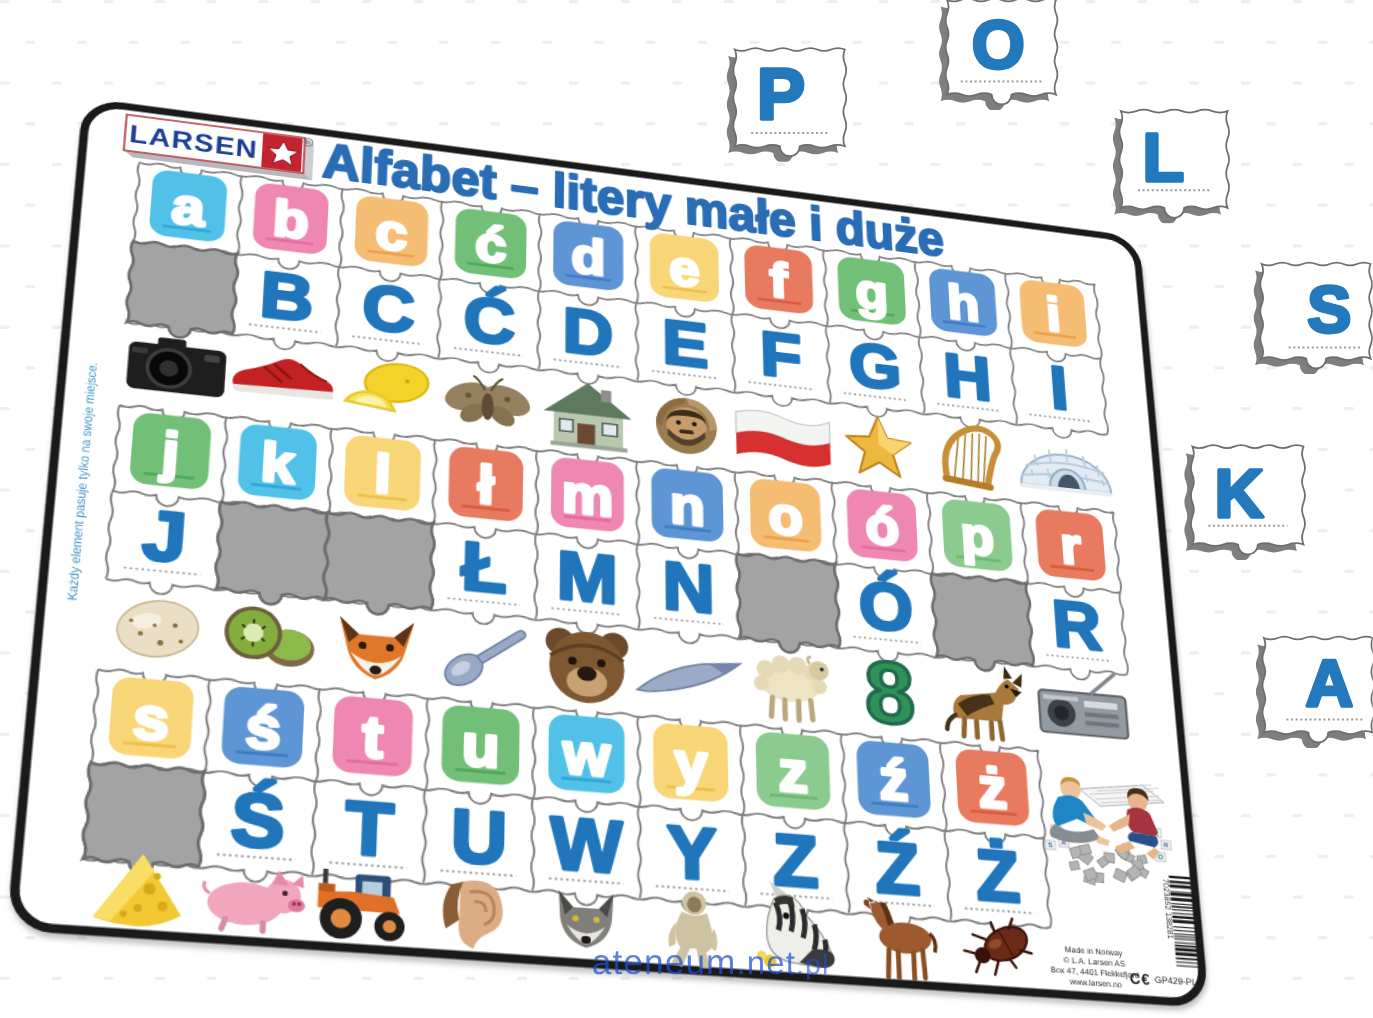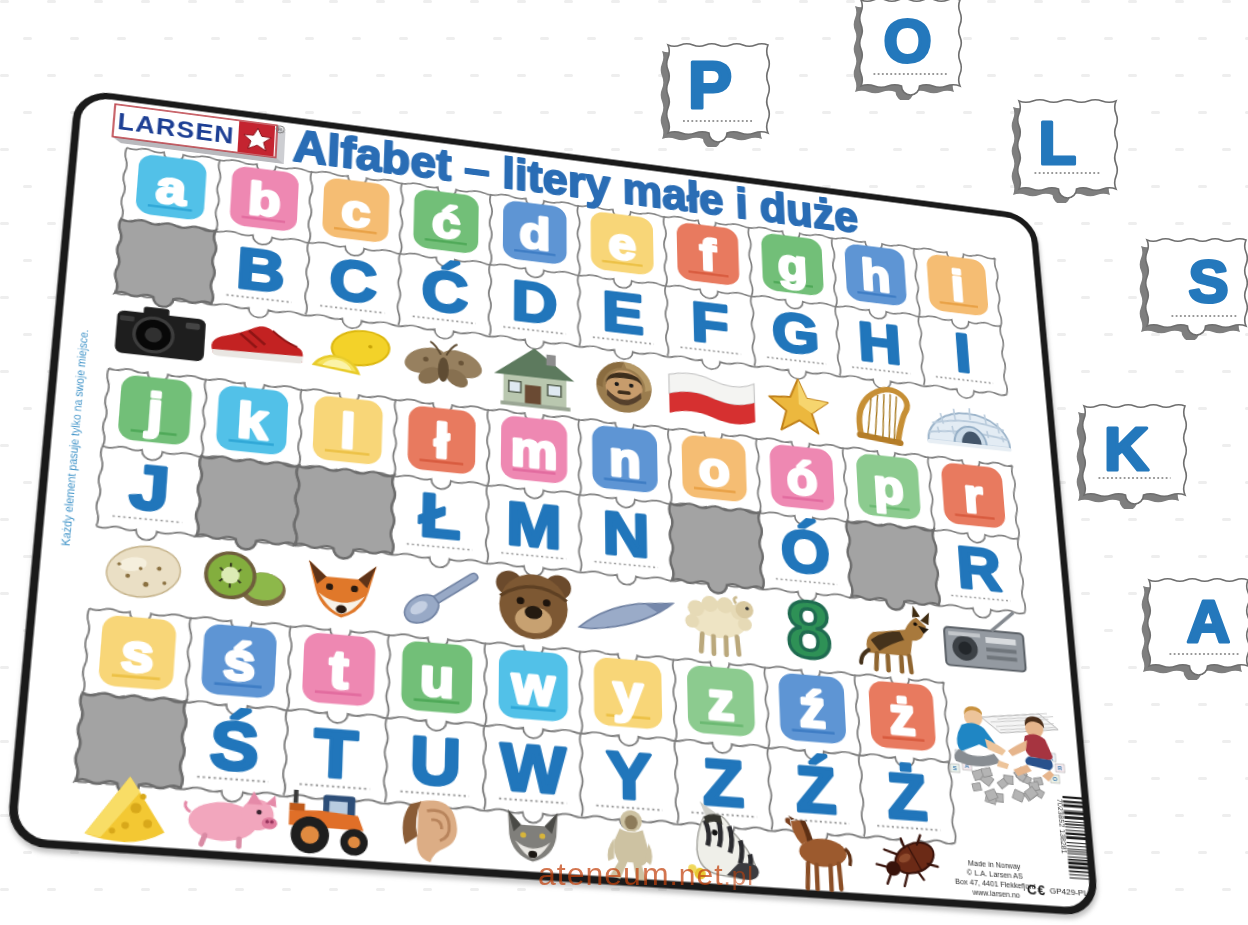--- a/index.html
+++ b/index.html
@@ -1249,13 +1249,13 @@
       <path d="M12 4Q18.3 6.6 24.6 4.0Q30.9 1.4 37.2 4.0Q43.6 6.6 49.9 4.0Q56.2 1.4 62.5 4.0Q68.8 6.6 75.1 4.0Q81.4 1.4 87.8 4.0Q94.1 6.6 100.4 4.0Q106.7 1.4 113.0 4.0Q110.4 10.4 113.0 16.7Q115.6 23.1 113.0 29.4Q110.4 35.8 113.0 42.1Q115.6 48.5 113.0 54.9Q110.4 61.2 113.0 67.6Q115.6 73.9 113.0 80.3Q110.4 86.6 113.0 93.0Q106.1 90.4 99.2 93.0Q92.2 95.6 85.3 93.0Q78.4 90.4 71.5 93.0A9 9 0 0 1 53.5 93.0Q46.6 90.4 39.7 93.0Q32.8 95.6 25.8 93.0Q18.9 90.4 12.0 93.0Q14.6 86.6 12.0 80.3Q9.4 73.9 12.0 67.6Q14.6 61.2 12.0 54.9Q9.4 48.5 12.0 42.1Q14.6 35.8 12.0 29.4Q9.4 23.1 12.0 16.7Q14.6 10.4 12.0 4.0Z" fill="#ffffff" stroke="#6e6e6e" stroke-width="1.6"></path>
       <text x="54.5" y="68.08" font-size="62" font-weight="bold" fill="#2478bc" stroke="#2478bc" stroke-width="3.2" stroke-linejoin="round" text-anchor="middle">K</text>
       <line x1="26.5" y1="76" x2="98.5" y2="76" stroke="#999" stroke-width="1.8" stroke-dasharray="1.8 2.4"></line>
     </svg>
     <svg style="position:absolute;left:1137px;top:576px;transform:rotate(0deg)" width="119" height="104">
       <path d="M6 10Q12.2 12.6 18.4 10.0Q24.6 7.4 30.8 10.0Q36.9 12.6 43.1 10.0Q49.3 7.4 55.5 10.0Q61.7 12.6 67.9 10.0Q74.1 7.4 80.2 10.0Q86.4 12.6 92.6 10.0Q98.8 7.4 105.0 10.0Q102.4 16.1 105.0 22.3Q107.6 28.4 105.0 34.6Q102.4 40.7 105.0 46.9Q107.6 53.0 105.0 59.1Q102.4 65.3 105.0 71.4Q107.6 77.6 105.0 83.7Q102.4 89.9 105.0 96.0Q98.2 93.4 91.5 96.0Q84.8 98.6 78.0 96.0Q71.2 93.4 64.5 96.0A9 9 0 0 1 46.5 96.0Q39.8 93.4 33.0 96.0Q26.2 98.6 19.5 96.0Q12.8 93.4 6.0 96.0Q8.6 89.9 6.0 83.7Q3.4 77.6 6.0 71.4Q8.6 65.3 6.0 59.1Q3.4 53.0 6.0 46.9Q8.6 40.7 6.0 34.6Q3.4 28.4 6.0 22.3Q8.6 16.1 6.0 10.0Z" fill="#7e7e7e"></path>
       <path d="M12 4Q18.2 6.6 24.4 4.0Q30.6 1.4 36.8 4.0Q42.9 6.6 49.1 4.0Q55.3 1.4 61.5 4.0Q67.7 6.6 73.9 4.0Q80.1 1.4 86.2 4.0Q92.4 6.6 98.6 4.0Q104.8 1.4 111.0 4.0Q108.4 10.1 111.0 16.3Q113.6 22.4 111.0 28.6Q108.4 34.7 111.0 40.9Q113.6 47.0 111.0 53.1Q108.4 59.3 111.0 65.4Q113.6 71.6 111.0 77.7Q108.4 83.9 111.0 90.0Q104.2 87.4 97.5 90.0Q90.8 92.6 84.0 90.0Q77.2 87.4 70.5 90.0A9 9 0 0 1 52.5 90.0Q45.8 87.4 39.0 90.0Q32.2 92.6 25.5 90.0Q18.8 87.4 12.0 90.0Q14.6 83.9 12.0 77.7Q9.4 71.6 12.0 65.4Q14.6 59.3 12.0 53.1Q9.4 47.0 12.0 40.9Q14.6 34.7 12.0 28.6Q9.4 22.4 12.0 16.3Q14.6 10.1 12.0 4.0Z" fill="#ffffff" stroke="#6e6e6e" stroke-width="1.6"></path>
       <text x="71.5" y="65.91999999999999" font-size="60" font-weight="bold" fill="#2478bc" stroke="#2478bc" stroke-width="3.2" stroke-linejoin="round" text-anchor="middle">A</text>
       <line x1="32.5" y1="78" x2="102.5" y2="78" stroke="#999" stroke-width="1.8" stroke-dasharray="1.8 2.4"></line>
     </svg>
-<div style="position:absolute;left:538px;top:856px;font-size:32px;color:#c2410c;opacity:0.72;letter-spacing:1px">ateneum<span style="font-size:30px">.net</span><span style="font-size:26px;opacity:0.8">.pl</span></div>
+<div style="position:absolute;left:538px;top:856px;font-size:32px;color:#1d4ed8;opacity:0.72;letter-spacing:1px">ateneum<span style="font-size:30px">.net</span><span style="font-size:26px;opacity:0.8">.pl</span></div>
 </div>
 </body></html>

